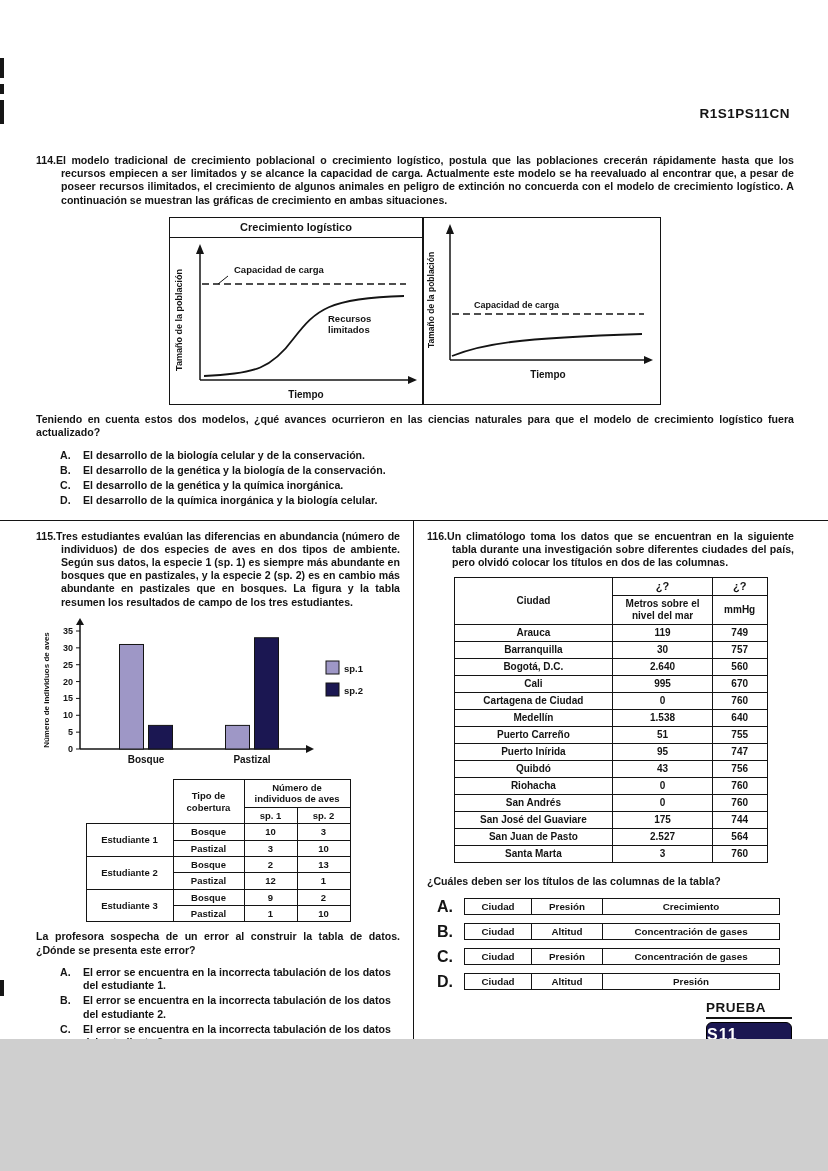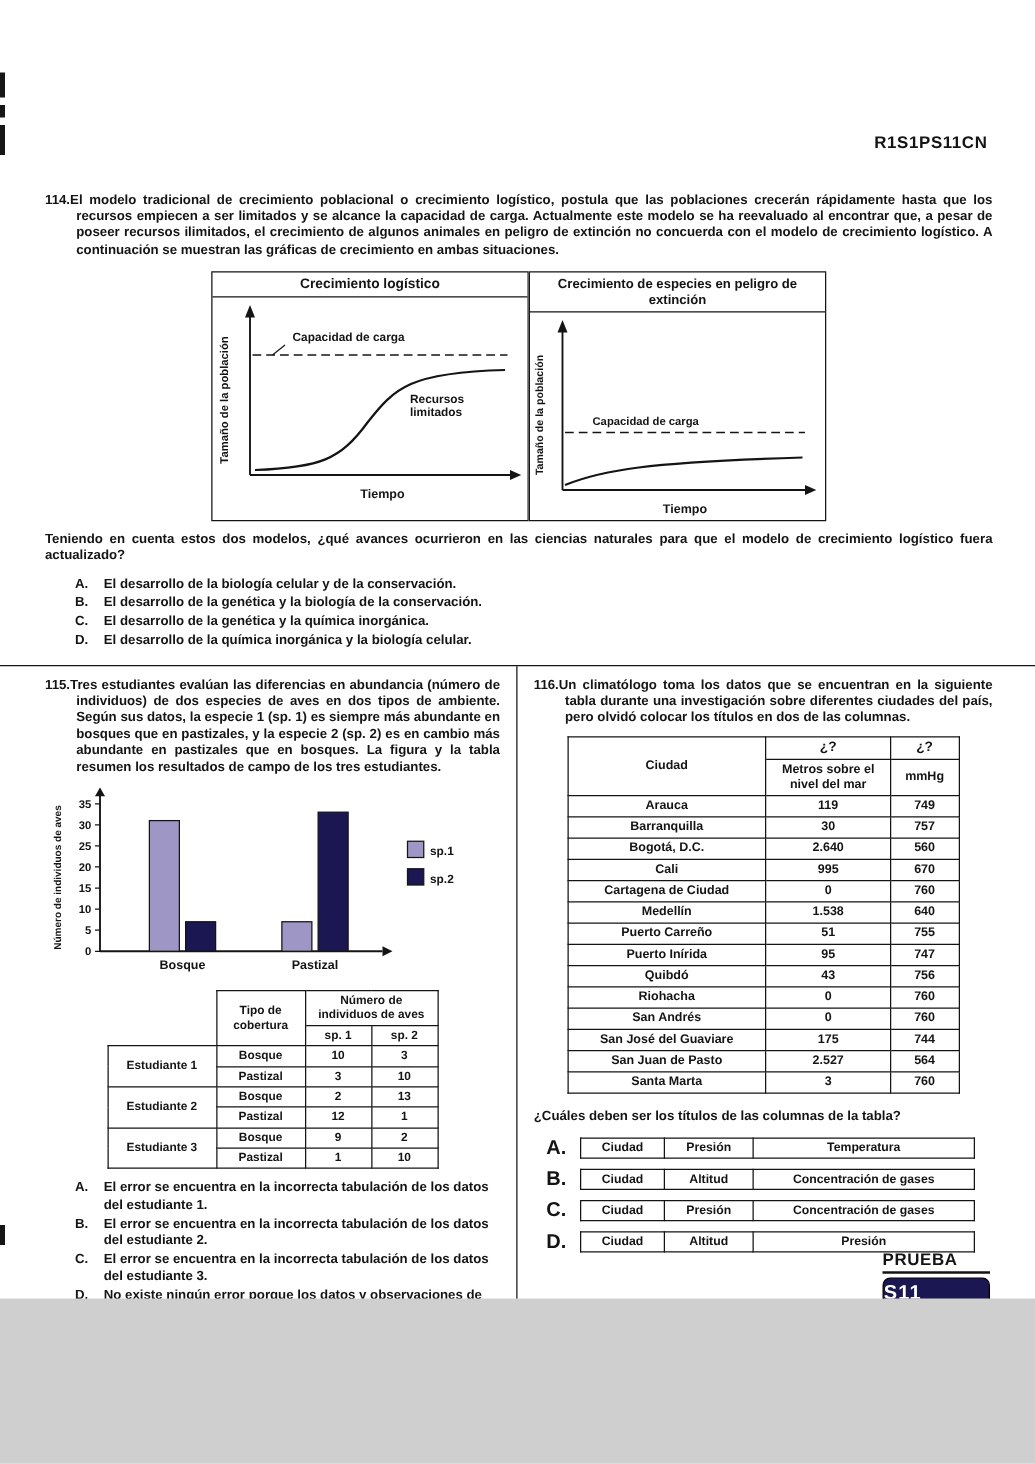--- a/index.html
+++ b/index.html
@@ -85,21 +85,20 @@
             <path class="curve" d="M34,136 C86,134 102,128 124,98 C146,70 158,58 234,56"></path>
             <text class="t95" x="158" y="82">Recursos</text>
             <text class="t95" x="158" y="93">limitados</text>
             <text class="t9" x="12" y="80" text-anchor="middle" transform="rotate(-90 12 80)">Tamaño de la población</text>
             <text class="t10" x="136" y="158" text-anchor="middle">Tiempo</text>
           </svg>
         </div>
       </div>
 
       <div class="figbox" style="width:236px">
-        <div class="figtitle" style="font-size:10.5px">Crecimiento de especies en peligro de extinción</div>
         <div class="figinner">
           <svg class="figsvg" width="230" height="164" viewBox="0 0 230 164">
             <line class="ax" x1="26" y1="12" x2="26" y2="140"></line>
             <polygon points="22,14 30,14 26,4" fill="#141414"></polygon>
             <line class="ax" x1="26" y1="140" x2="222" y2="140"></line>
             <polygon points="220,136 220,144 229,140" fill="#141414"></polygon>
             <text class="t9" x="50" y="88">Capacidad de carga</text>
             <line class="dash" x1="28" y1="94" x2="220" y2="94"></line>
             <path class="curve" d="M28,136 C58,124 92,118 218,114"></path>
             <text class="t85" x="10" y="80" text-anchor="middle" transform="rotate(-90 10 80)">Tamaño de la población</text>
@@ -215,20 +214,21 @@
               <td class="num">2</td>
             </tr>
             <tr>
               <td class="cov">Pastizal</td>
               <td class="num">1</td>
               <td class="num">10</td>
             </tr>
           </tbody>
       </table>
 
+      <p class="question">La profesora sospecha de un error al construir la tabla de datos. ¿Dónde se presenta este error?</p>
 
       <div class="options">
         <div class="opt">
             <span class="optletter">A.</span>
             <span>El error se encuentra en la incorrecta tabulación de los datos del estudiante 1.</span>
           </div>
         <div class="opt">
             <span class="optletter">B.</span>
             <span>El error se encuentra en la incorrecta tabulación de los datos del estudiante 2.</span>
           </div>
@@ -335,21 +335,21 @@
       <p class="question" style="margin-top:12px">¿Cuáles deben ser los títulos de las columnas de la tabla?</p>
 
       <div class="options">
         <div class="optrow">
           <span class="optletter">A.</span>
           <table class="otable">
               <tbody>
                 <tr>
             <td class="oc1">Ciudad</td>
             <td class="oc2">Presión</td>
-            <td class="oc3">Temperatura</td>
+            <td class="oc3">Crecimiento</td>
           </tr>
               </tbody>
             </table>
         </div>
         <div class="optrow">
           <span class="optletter">B.</span>
           <table class="otable">
               <tbody>
                 <tr>
             <td class="oc1">Ciudad</td>

